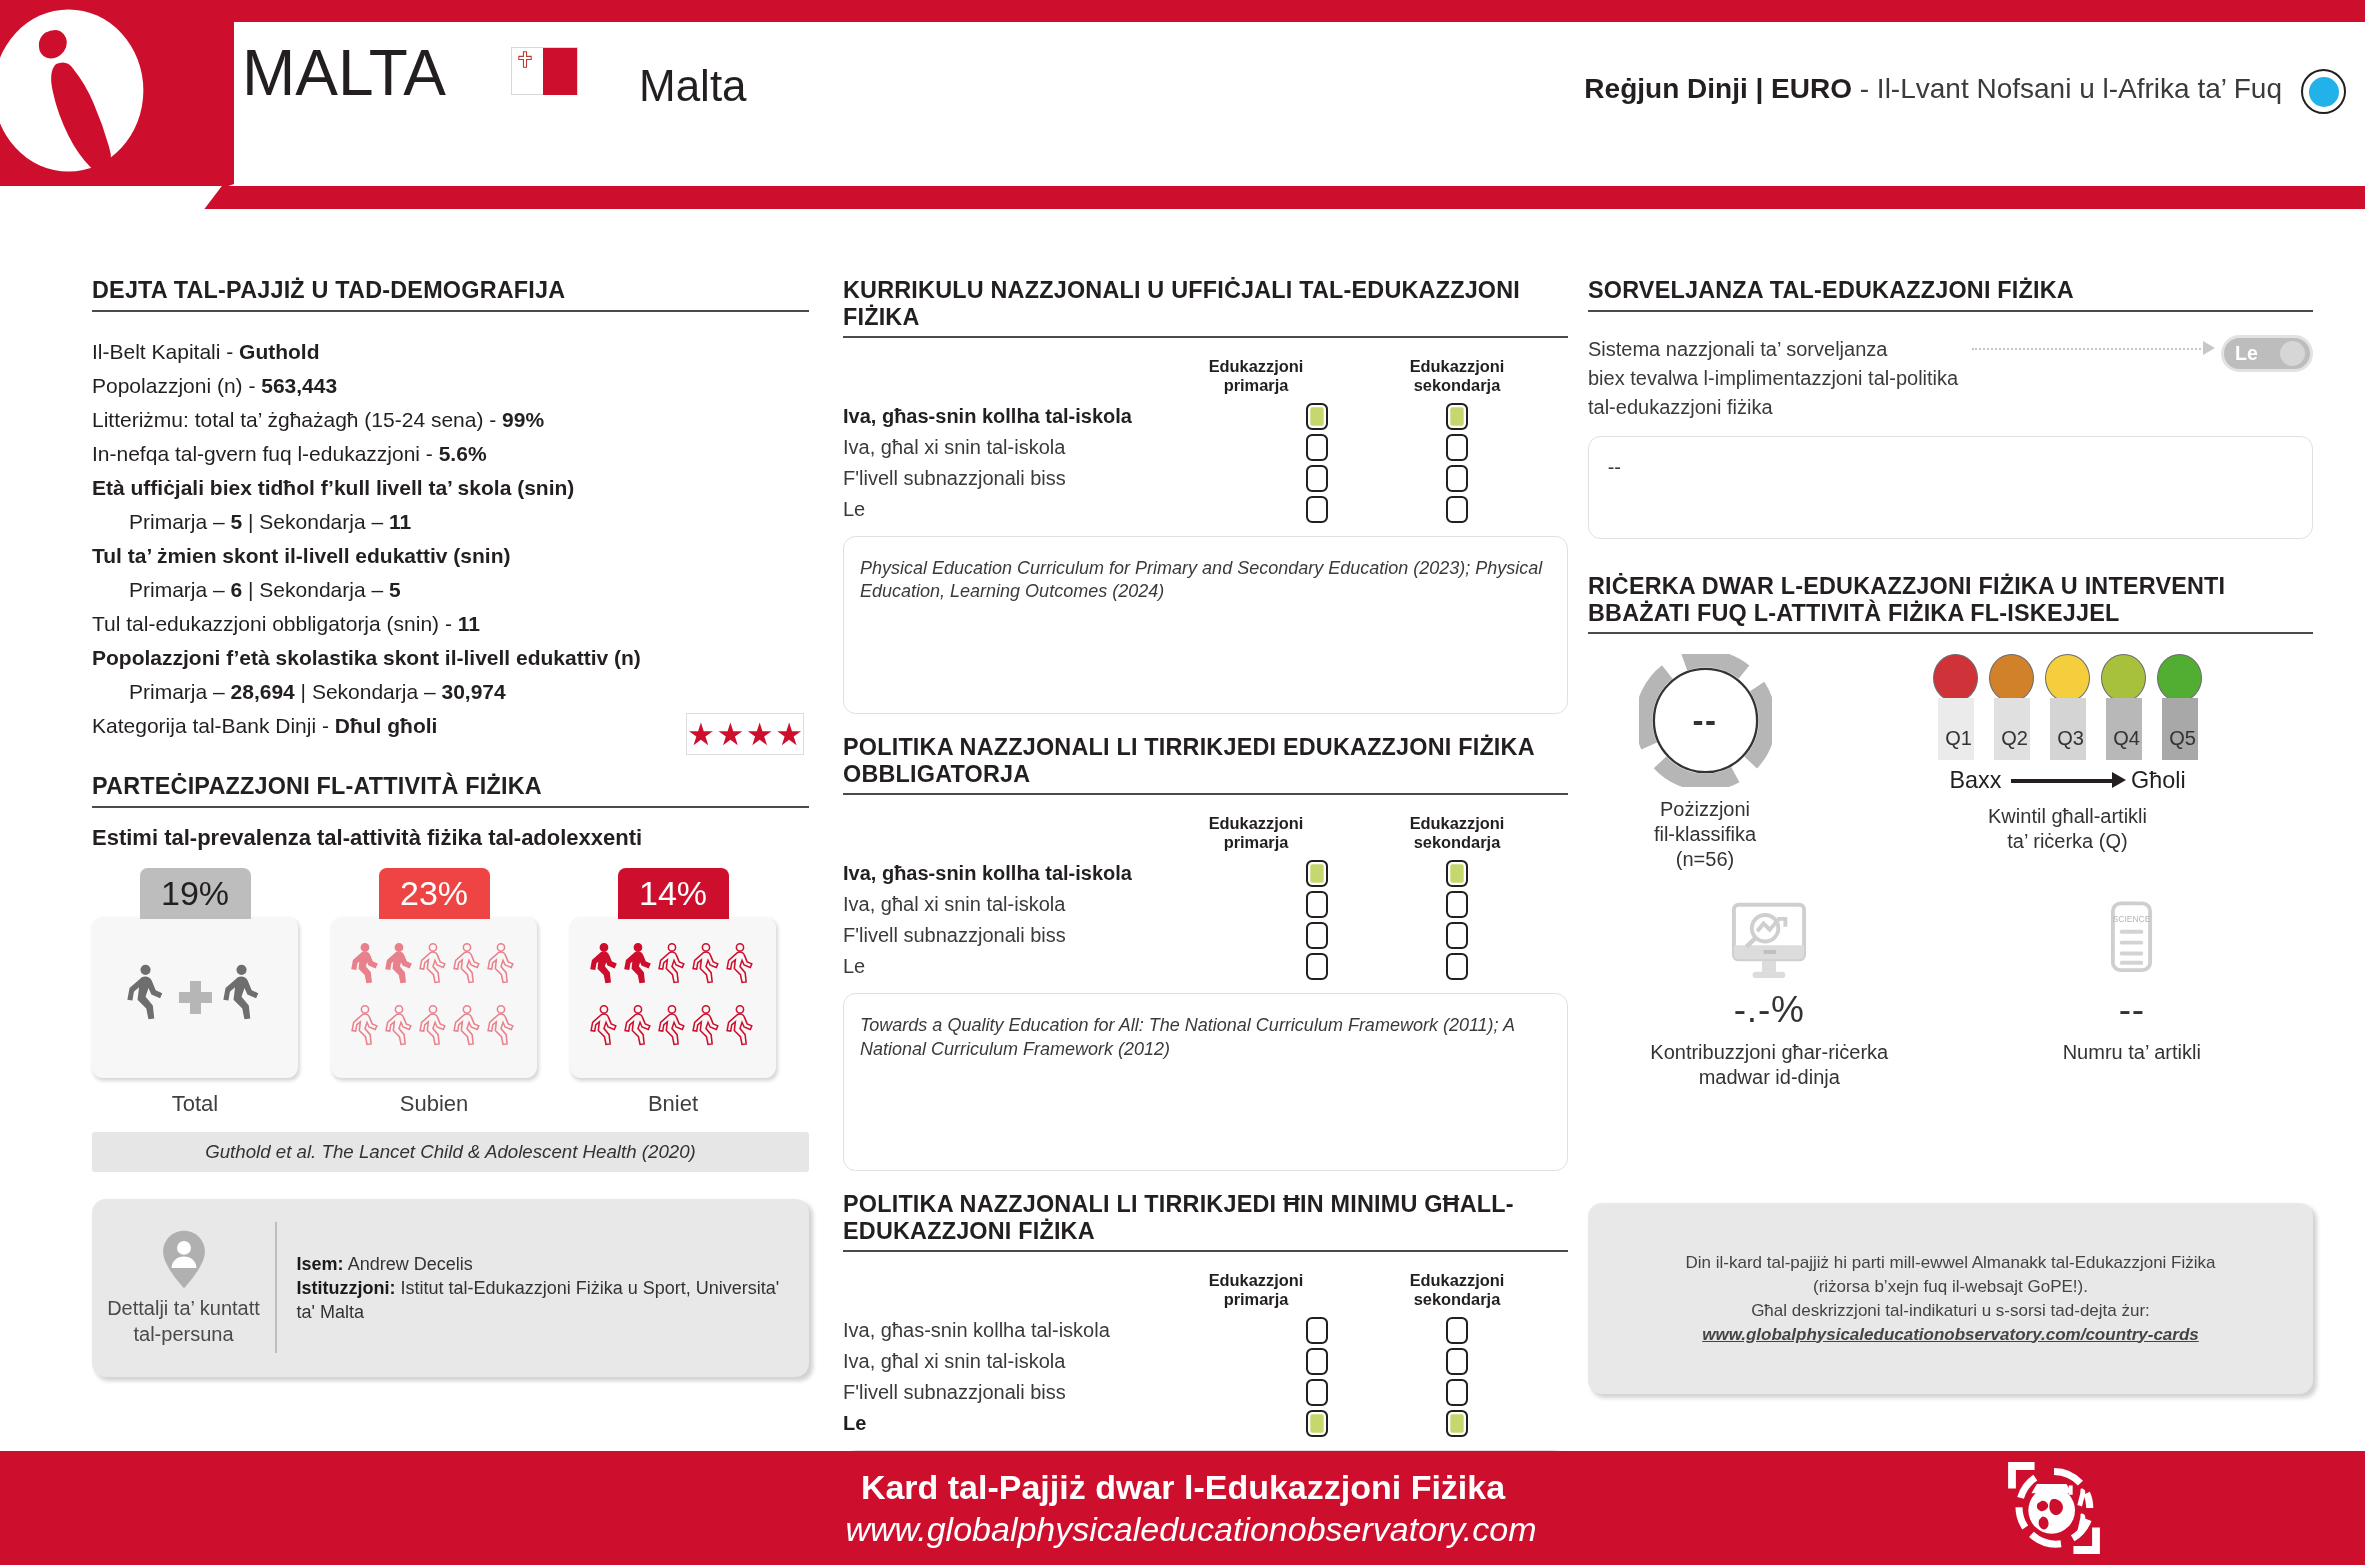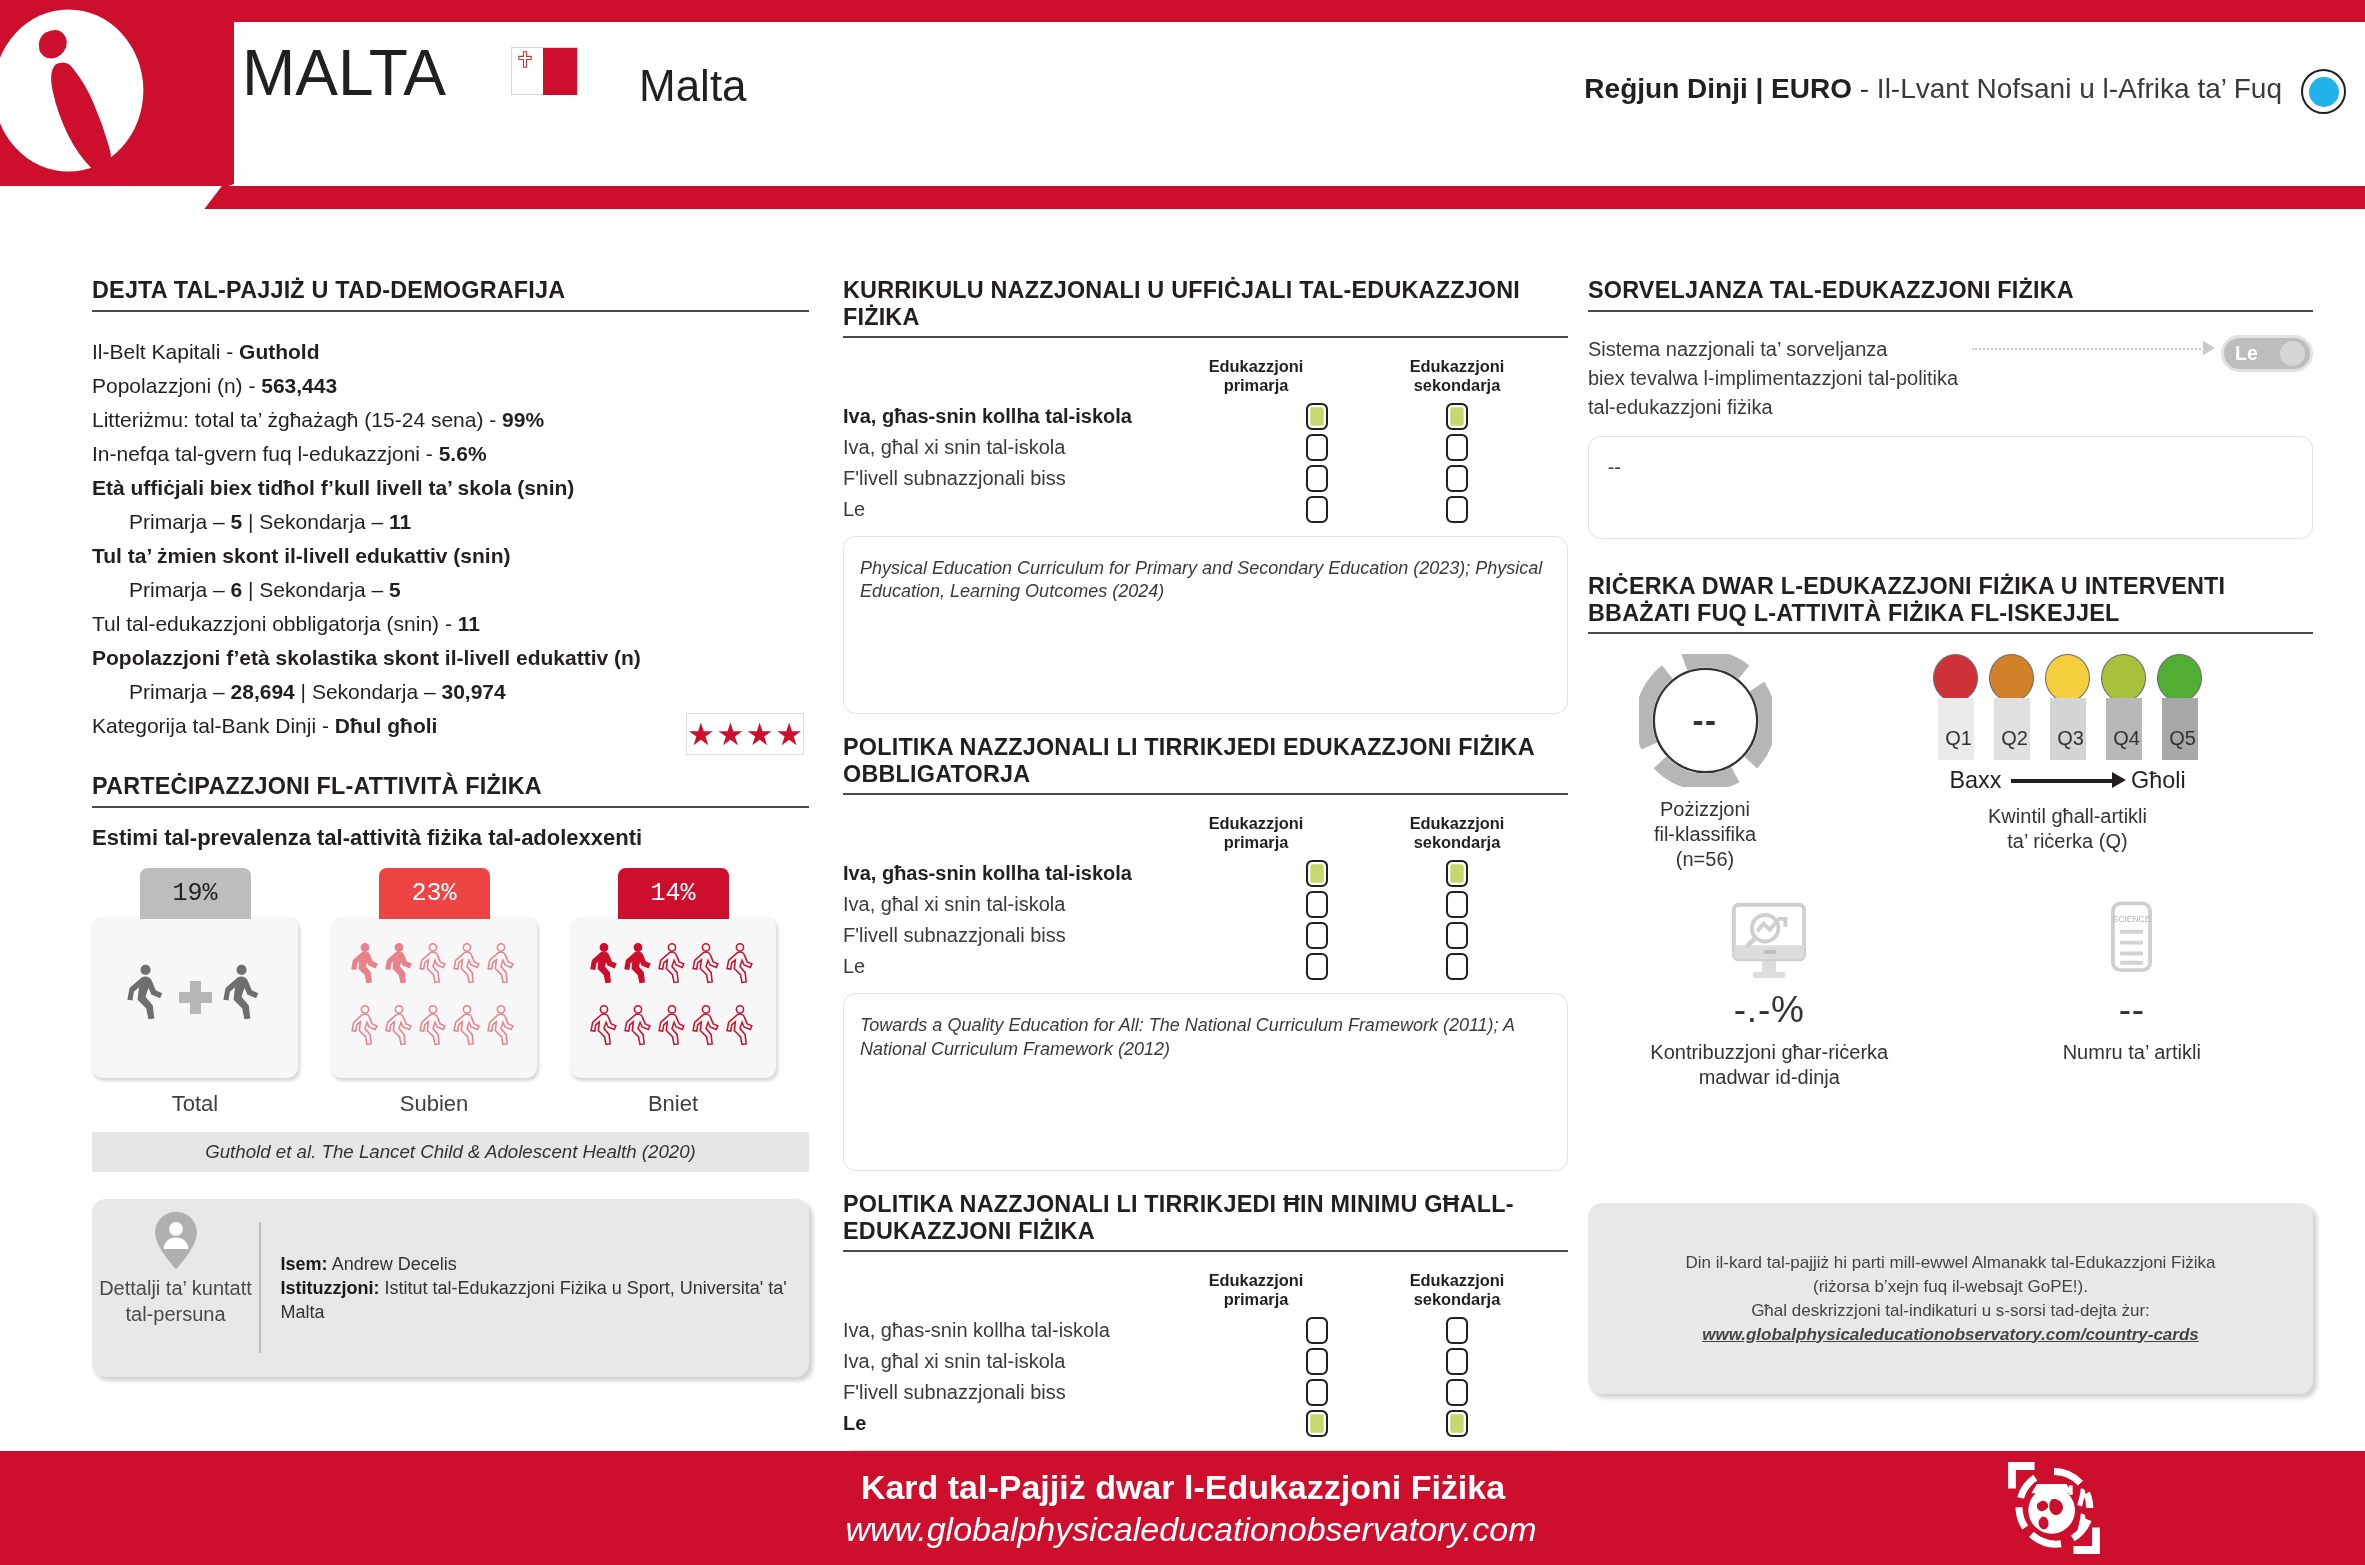--- a/index.html
+++ b/index.html
@@ -55,37 +55,37 @@
      justify-content:center; gap:1.6px; }
   .star { color:#ce0e2d; font-size:31px; line-height:31px; }
 
   
   .part { margin-top:30px; }
   .part-sub { margin-top:17px; font-size:22px; font-weight:bold; color:#231f20; }
   .pictos { margin-top:17px; display:flex; gap:33px; }
   .picto { width:206px; }
   .picto-badge { width:111px; margin:0 auto 0 auto; height:51px; border-radius:7.8px 7.8px 0 0;
      display:flex; align-items:center; justify-content:center;
-     font-size:25px; font-weight:400; color:#fff; position:relative; z-index:1;font-family:Liberation Mono, monospace; }
+     font-size:34px; font-weight:400; color:#fff; position:relative; z-index:1; }
   .picto-badge.g { background:#bdbdbd; color:#231f20; }
   .picto-badge.p { background:#ef4444; }
   .picto-badge.r { background:#ce0e2d; }
   .picto-card { height:161px; border-radius:11px; background:#f7f7f7;
      box-shadow:1.6px 2.3px 3.9px rgba(0,0,0,.16); display:flex; align-items:center;
      justify-content:center; margin-top:-1.6px; padding:7.8px; }
   .picto-grid { display:flex; flex-wrap:wrap; justify-content:center; align-content:center; }
   .picto-label { text-align:center; margin-top:12.5px; font-size:22px; color:#3f3f3f; }
   .src-bar { margin-top:15.6px; background:#e6e6e6; border-radius:3.1px; padding:9px 0;
      text-align:center; font-size:18.7px; font-style:italic; color:#333; }
 
   
   .contact { margin-top:26.5px; background:#e8e8e8; border-radius:14px;
      box-shadow:3.1px 3.9px 4.7px rgba(0,0,0,.18); height:178px; display:flex; padding:11px 0; }
-  .contact-left { width:167px; display:flex; flex-direction:column; align-items:center;
-     gap:4.7px; }
+  .contact-left { width:183px; display:flex; flex-direction:column; align-items:center;
+     justify-content:center; gap:4.7px; }
   .contact-left .cl-text { font-size:20px; color:#4a4a4a; text-align:center; line-height:26px; }
   .contact-div { width:1.6px; background:#bdbdbd; margin:12.5px 0; }
   .contact-right { flex:1; padding:0 20px; display:flex; flex-direction:column;
      justify-content:center; font-size:18px; line-height:24px; color:#333; }
   .contact-right b { font-weight:bold; color:#1a1a1a; }
 
   
   .pol { margin-top:18.7px; position:relative; }
   .pol-head { display:flex; justify-content:flex-end; gap:61px; padding-right:41px;
      font-size:16.4px; font-weight:bold; color:#231f20; }

